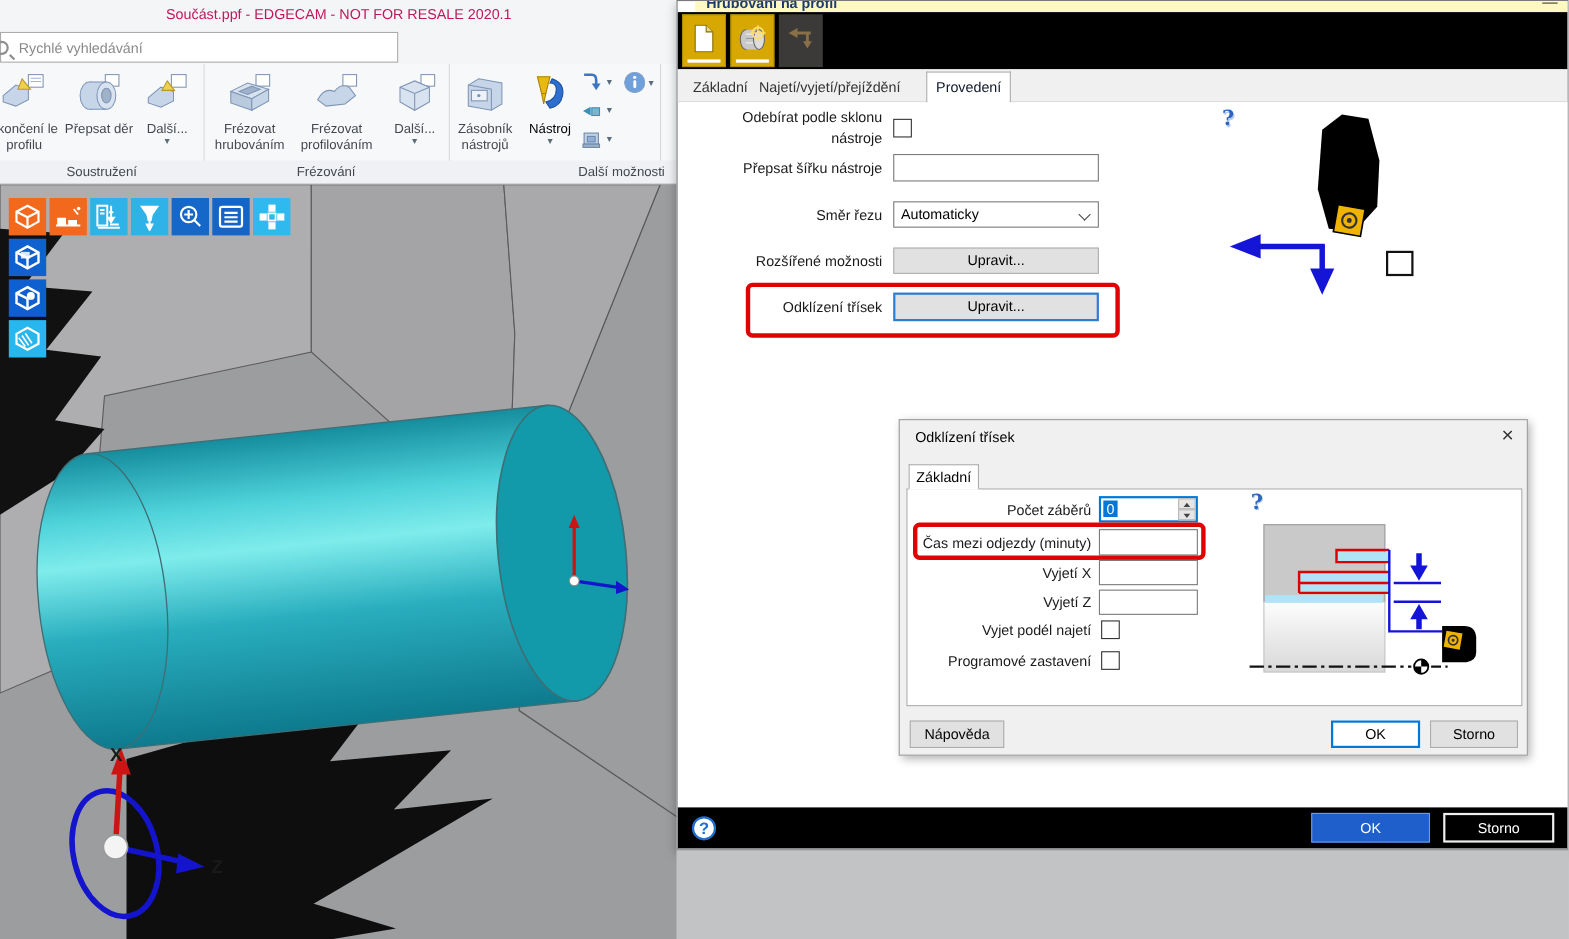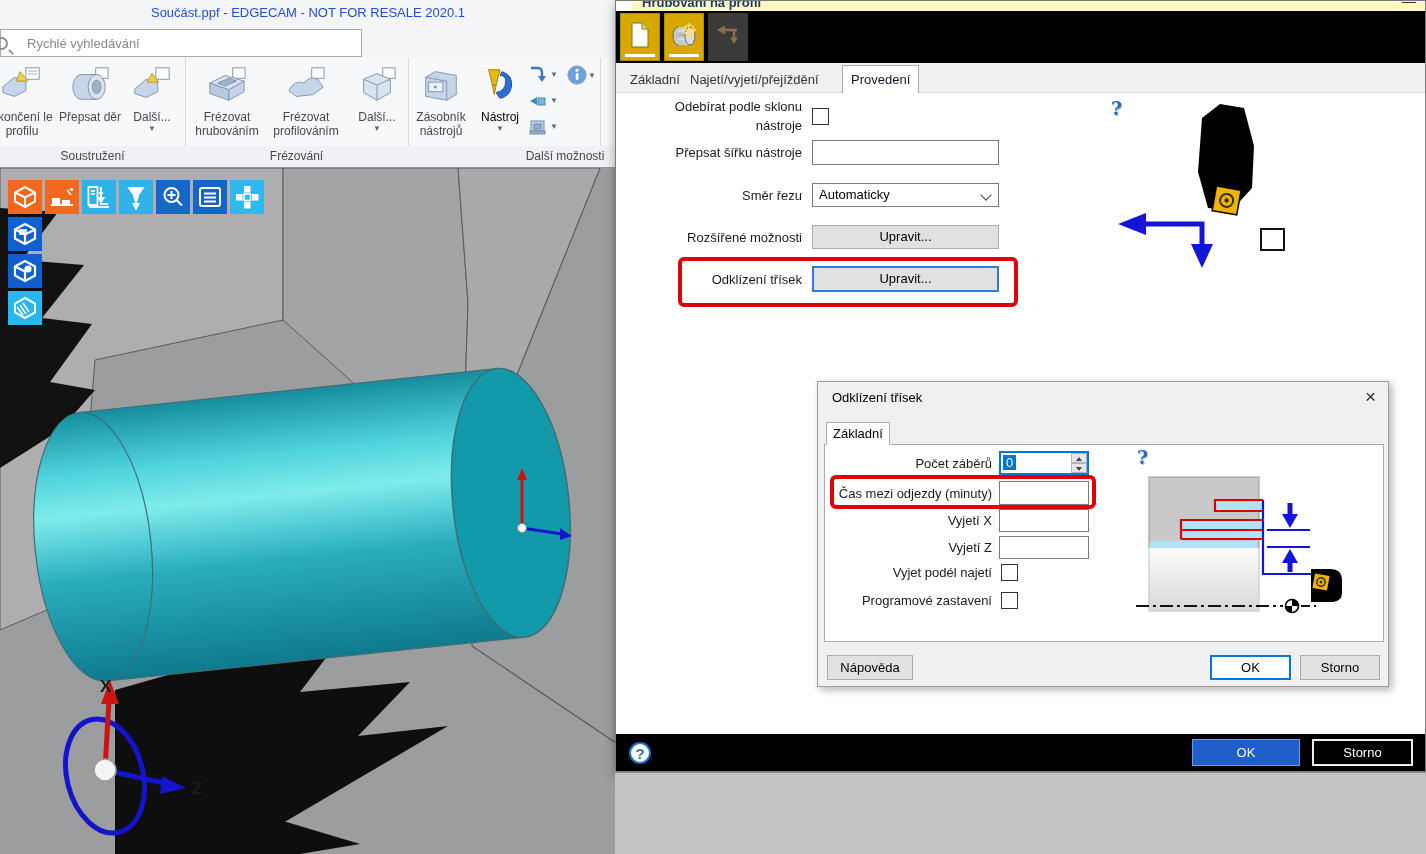--- a/index.html
+++ b/index.html
@@ -3,24 +3,24 @@
 <meta charset="utf-8">
 <style>
   * { margin:0; padding:0; box-sizing:border-box; }
   html,body { width:1426px; height:854px; overflow:hidden; background:#9B9D9F;
               font-family:"Liberation Sans","DejaVu Sans",sans-serif; }
   #app { position:relative; width:1426px; height:854px; overflow:hidden; background:#F4F5F7; }
   .abs { position:absolute; }
 
   
   .titlebar { left:0; top:0; width:616px; height:26px; background:#F4F5F7;
-              text-align:center; font-size:13px; color:#1d4ed8; line-height:26px; }
+              text-align:center; font-size:13px; color:#be185d; line-height:26px; }
   .searchbox { left:0; top:29px; width:362px; height:28px; background:#FFF;
                border:1px solid #ABABAB; }
-  .searchbox input { position:absolute; left:26px; top:2px; width:320px; height:22px;
+  .searchbox input { position:absolute; left:16px; top:2px; width:320px; height:22px;
                      border:none; outline:none; font-size:13px; color:#444;
                      font-family:"Liberation Sans",sans-serif; }
   .searchbox input::placeholder { color:#8A8A8A; }
   .mag { position:absolute; left:-6px; top:7px; width:13px; height:13px;
          border:2px solid #8F8F8F; border-radius:50%; }
   .mag::after { content:""; position:absolute; left:11px; top:12px; width:6px; height:2px;
                 background:#8F8F8F; transform:rotate(45deg); }
 
   
   .ribbon { left:0; top:58px; width:616px; height:88px; background:#F7F8FA; }

